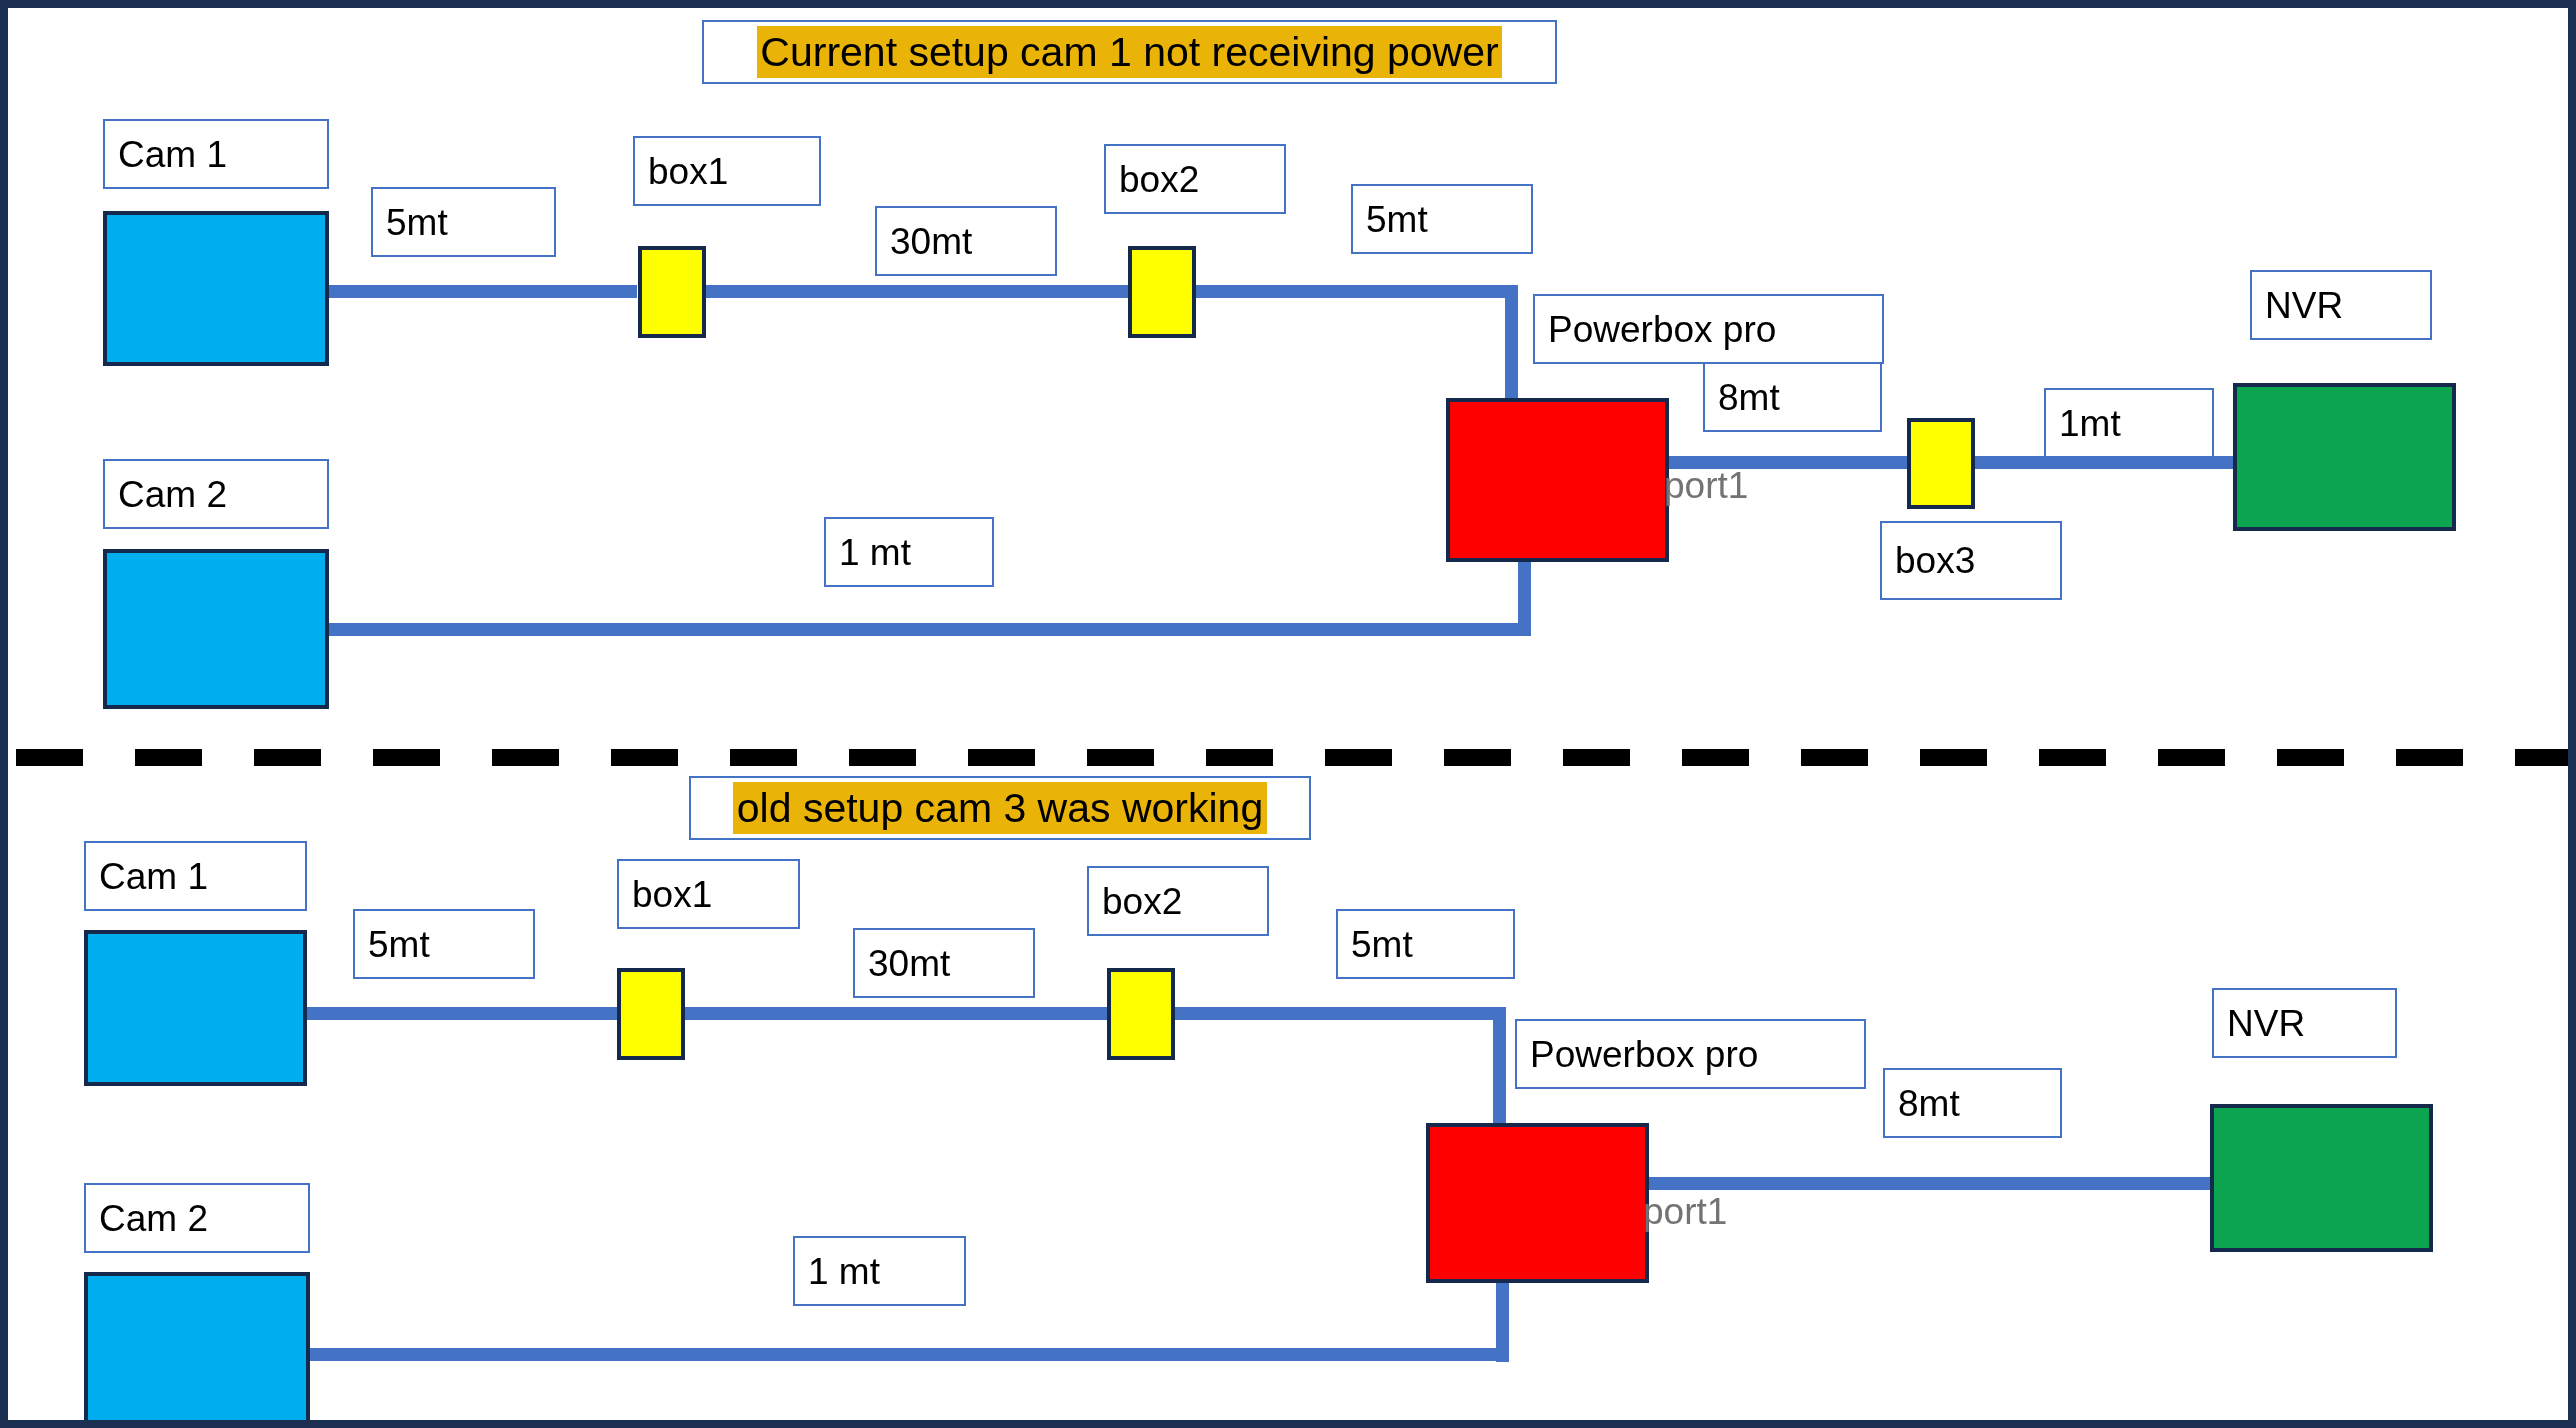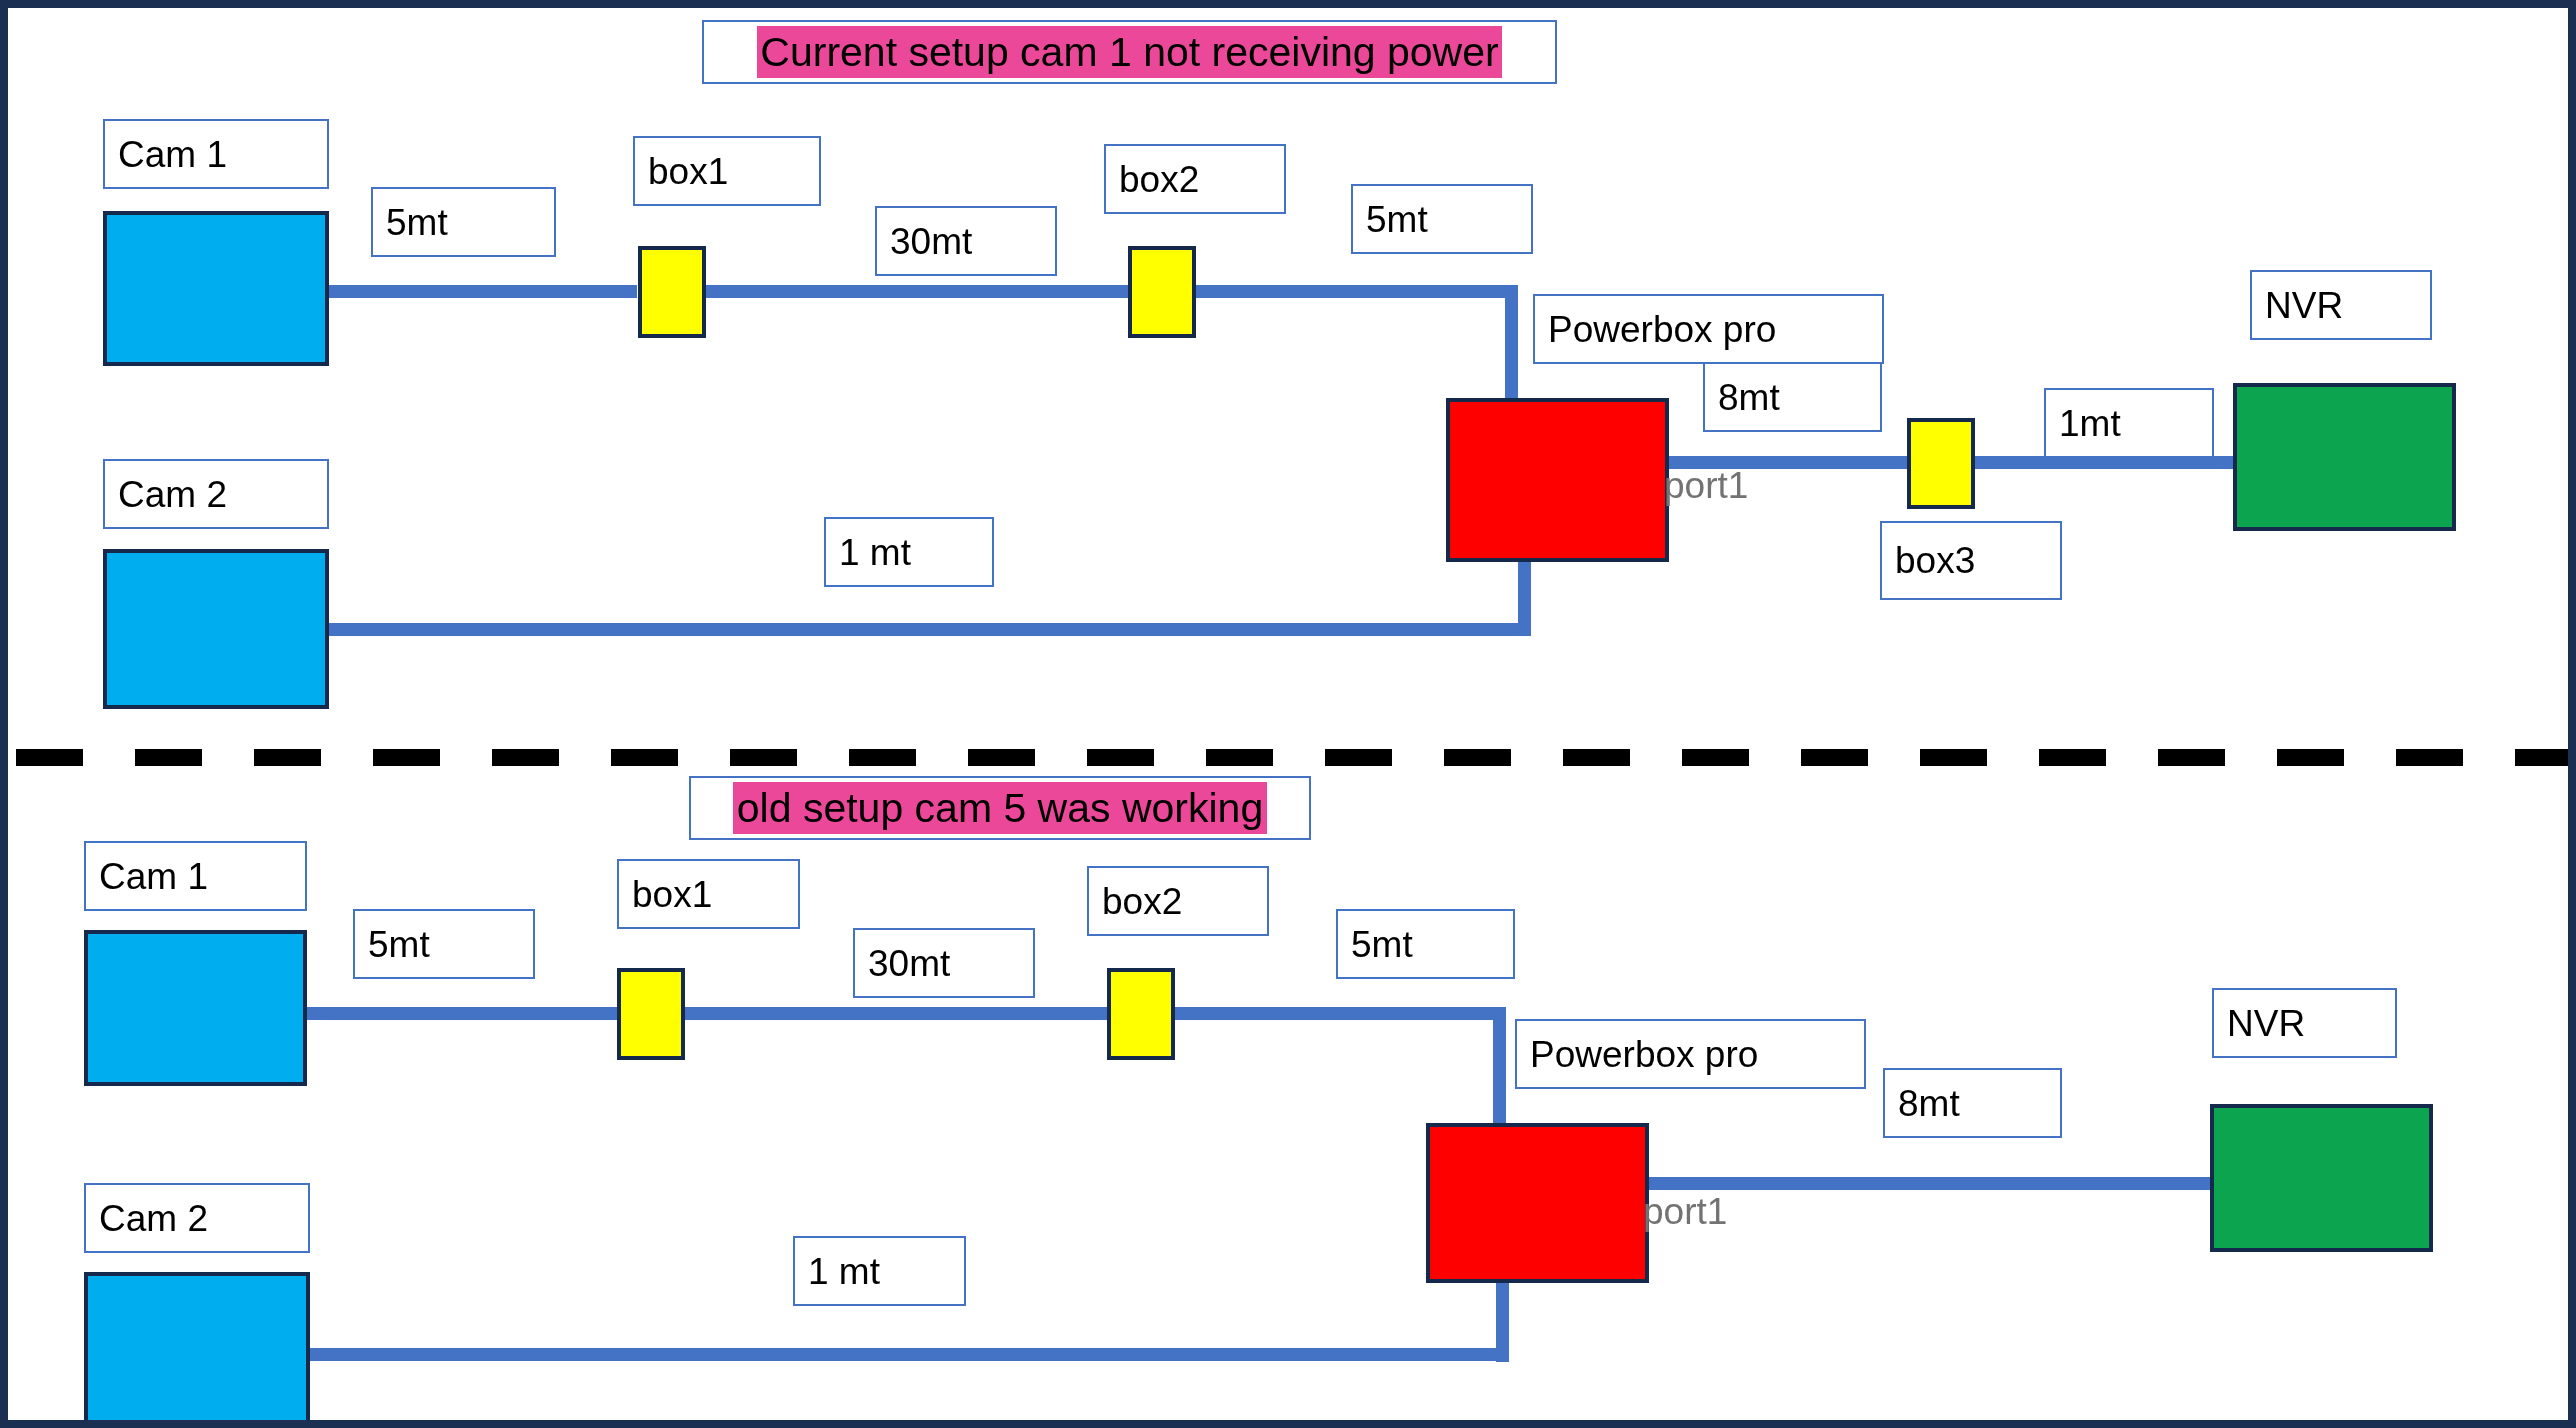--- a/index.html
+++ b/index.html
@@ -40,21 +40,21 @@
   
   .title-box {
     background: #ffffff;
     border: 2.4px solid #4472c4;
     display: flex;
     align-items: center;
     justify-content: center;
     z-index: 60;
   }
   .title-text {
-    background: #ec4899;
+    background: #eab308;
     color: #000000;
     font-size: 41px;
     line-height: 1.22;
     white-space: nowrap;
     padding: 1.2px 3.6px;
   }
 
   
   .device {
     border: 4.2px solid #14294b;
@@ -172,21 +172,21 @@
   <div class="abs label-box" style="left:816px; top:509px; width:170px; height:70px;">
     <span>1 mt</span>
   </div>
 
   <div class="abs cable-h" style="left:319px; top:615px; width:1204px; height:13px;"></div>
   <div class="abs cable-v" style="left:1510px; top:547px; width:13px; height:80px;"></div>
 
   <div class="abs divider" style="left:8.3px; top:741px; width:2559px;"></div>
 
   <div class="abs title-box" style="left:681px; top:768px; width:622px; height:64px;">
-    <span class="title-text">old setup cam 5 was working</span>
+    <span class="title-text">old setup cam 3 was working</span>
   </div>
 
   <div class="abs label-box" style="left:76px; top:833px; width:223px; height:70px;">
     <span>Cam 1</span>
   </div>
   <div class="abs device cam" style="left:76px; top:922px; width:223px; height:156px;"></div>
 
   <div class="abs label-box" style="left:345px; top:901px; width:182px; height:70px;">
     <span>5mt</span>
   </div>

